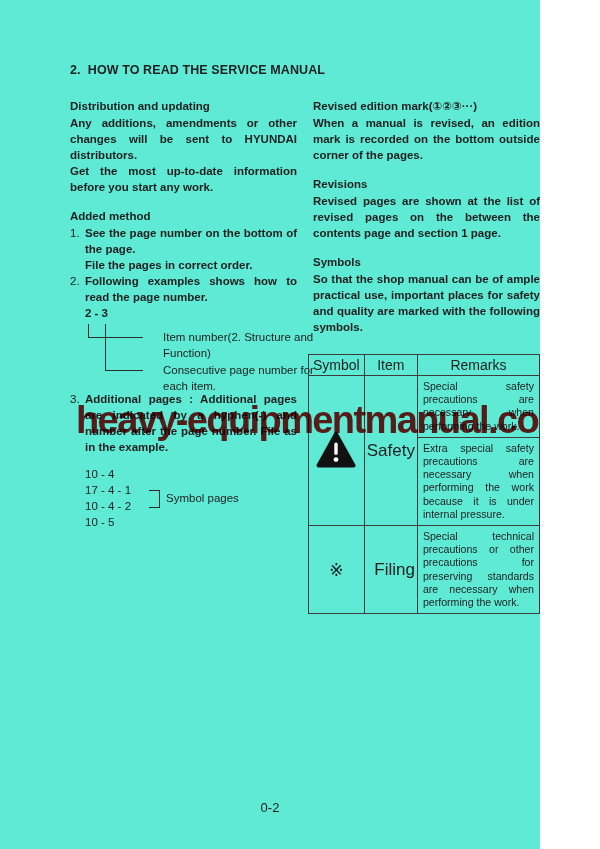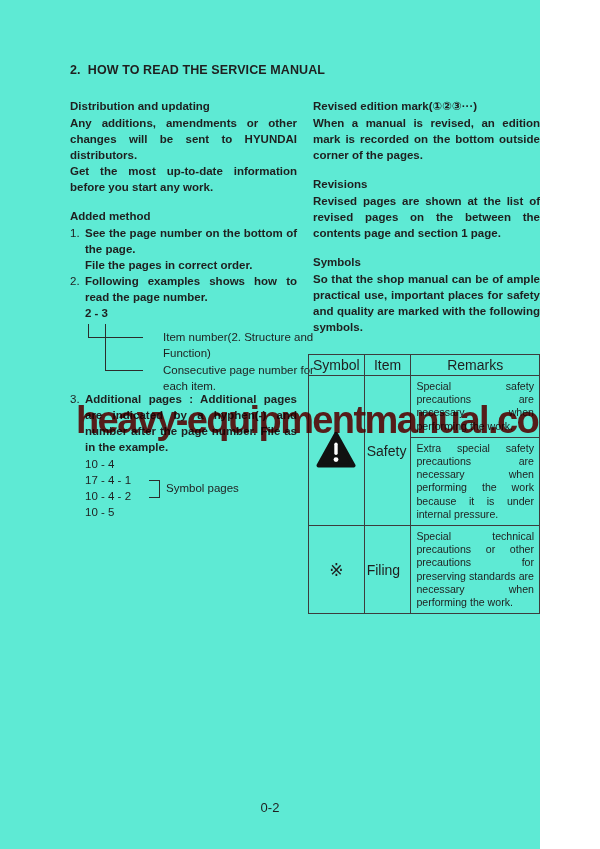--- a/index.html
+++ b/index.html
@@ -28,31 +28,31 @@
   .diagram{position:relative;height:68px;margin-top:2px;}
   .dline{position:absolute;background:transparent;}
   .v1{left:3px;top:1px;height:13px;border-left:1.3px solid #2c2c2c;}
   .h1line{left:3px;top:14px;width:55px;border-top:1.3px solid #2c2c2c;}
   .v2{left:20px;top:1px;height:46px;border-left:1.3px solid #2c2c2c;}
   .h2line{left:20px;top:47px;width:38px;border-top:1.3px solid #2c2c2c;}
   .callout{position:absolute;left:62px;width:152px;font-size:11.5px;line-height:16px;text-align:left;margin-left:16px;}
   .callout1{top:6px;}
   .callout2{top:39px;}
   
-  .pages-block{position:relative;height:66px;margin-top:1px;}
+  .pages-block{position:relative;height:66px;margin-top:11px;}
   .pageline{font-size:11.5px;line-height:16px;text-align:left;}
   .bracket{position:absolute;left:64px;top:24px;width:10px;height:16px;
     border:1.2px solid #2c2c2c;border-left:none;}
   .added-label{position:absolute;left:81px;top:26px;font-size:11.5px;}
   
   .symbols-table{border-collapse:collapse;margin-top:19px;}
   .symbols-table th,.symbols-table td{border:1px solid #3c3c3c;}
   .symbols-table th{font-weight:normal;font-size:14px;height:20px;padding:0 4px;}
   td.cell-symbol{width:46px;text-align:center;vertical-align:middle;}
-  td.cell-item{width:42px;text-align:left;vertical-align:middle;font-size:14px;padding:0 2px;}
+  td.cell-item{width:42px;text-align:right;vertical-align:middle;font-size:17px;padding:0 2px;}
   td.cell-remarks{width:127px;padding:4px 5px;font-size:10.6px;line-height:13.2px;text-align:justify;vertical-align:top;}
   .caution-glyph{font-size:17px;font-family:"DejaVu Sans",sans-serif;}
   .warn-svg{display:block;margin:0 auto;}
   
   .watermark{
     position:absolute;left:76px;top:399px;width:470px;
     font-size:38px;font-weight:bold;letter-spacing:-1.6px;white-space:nowrap;
     color:#e60d0d;mix-blend-mode:multiply;opacity:.93;
   }
   .page-number{

